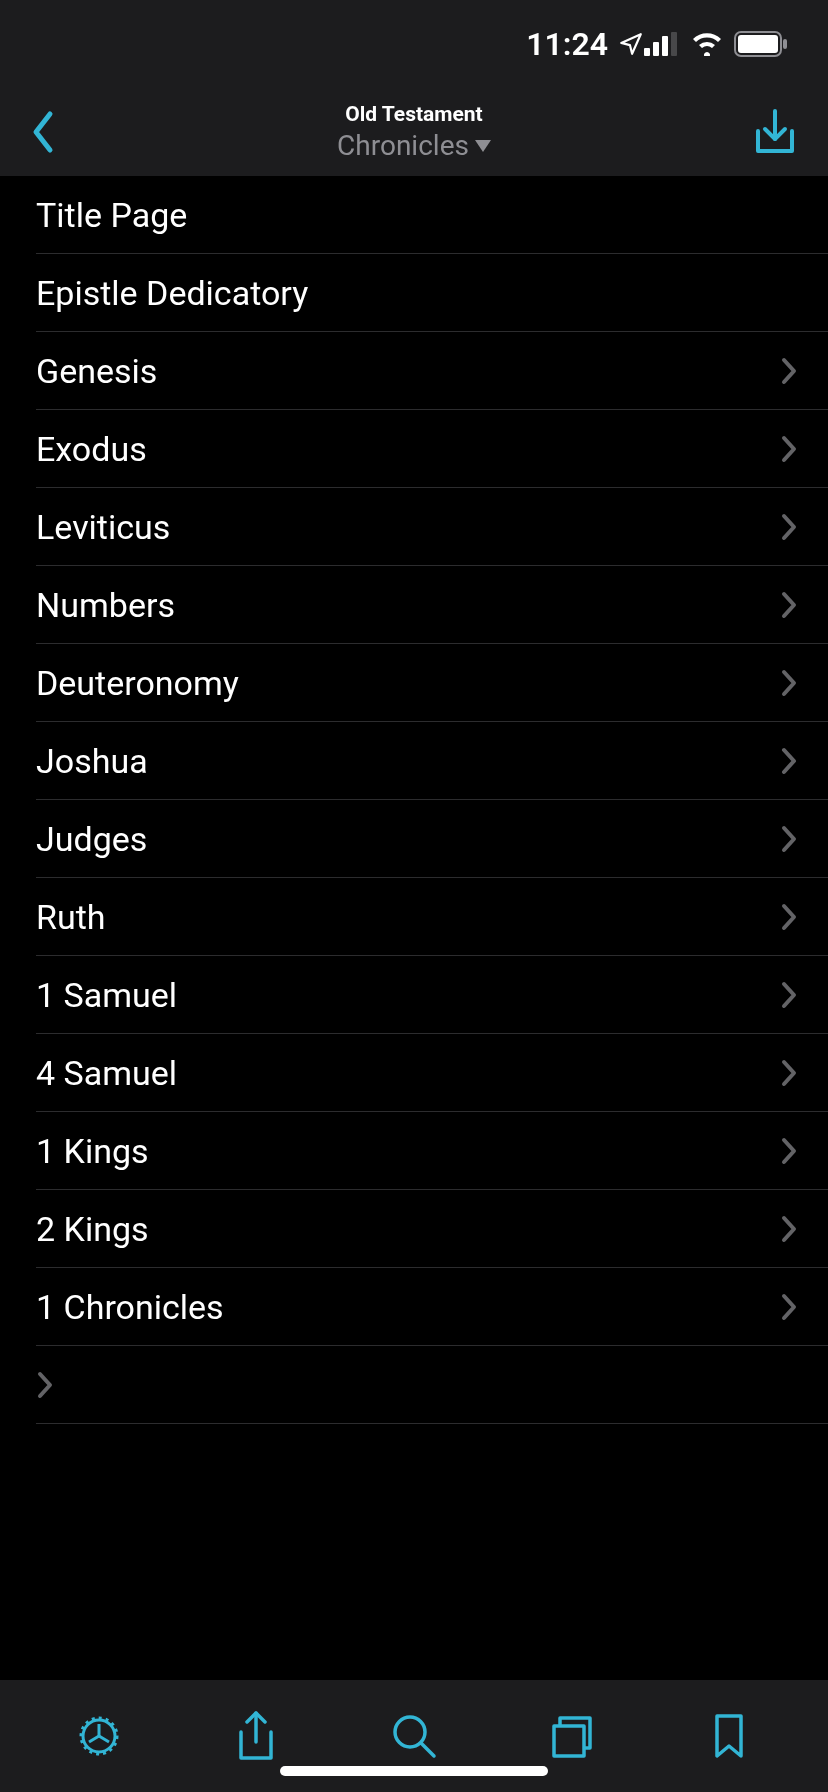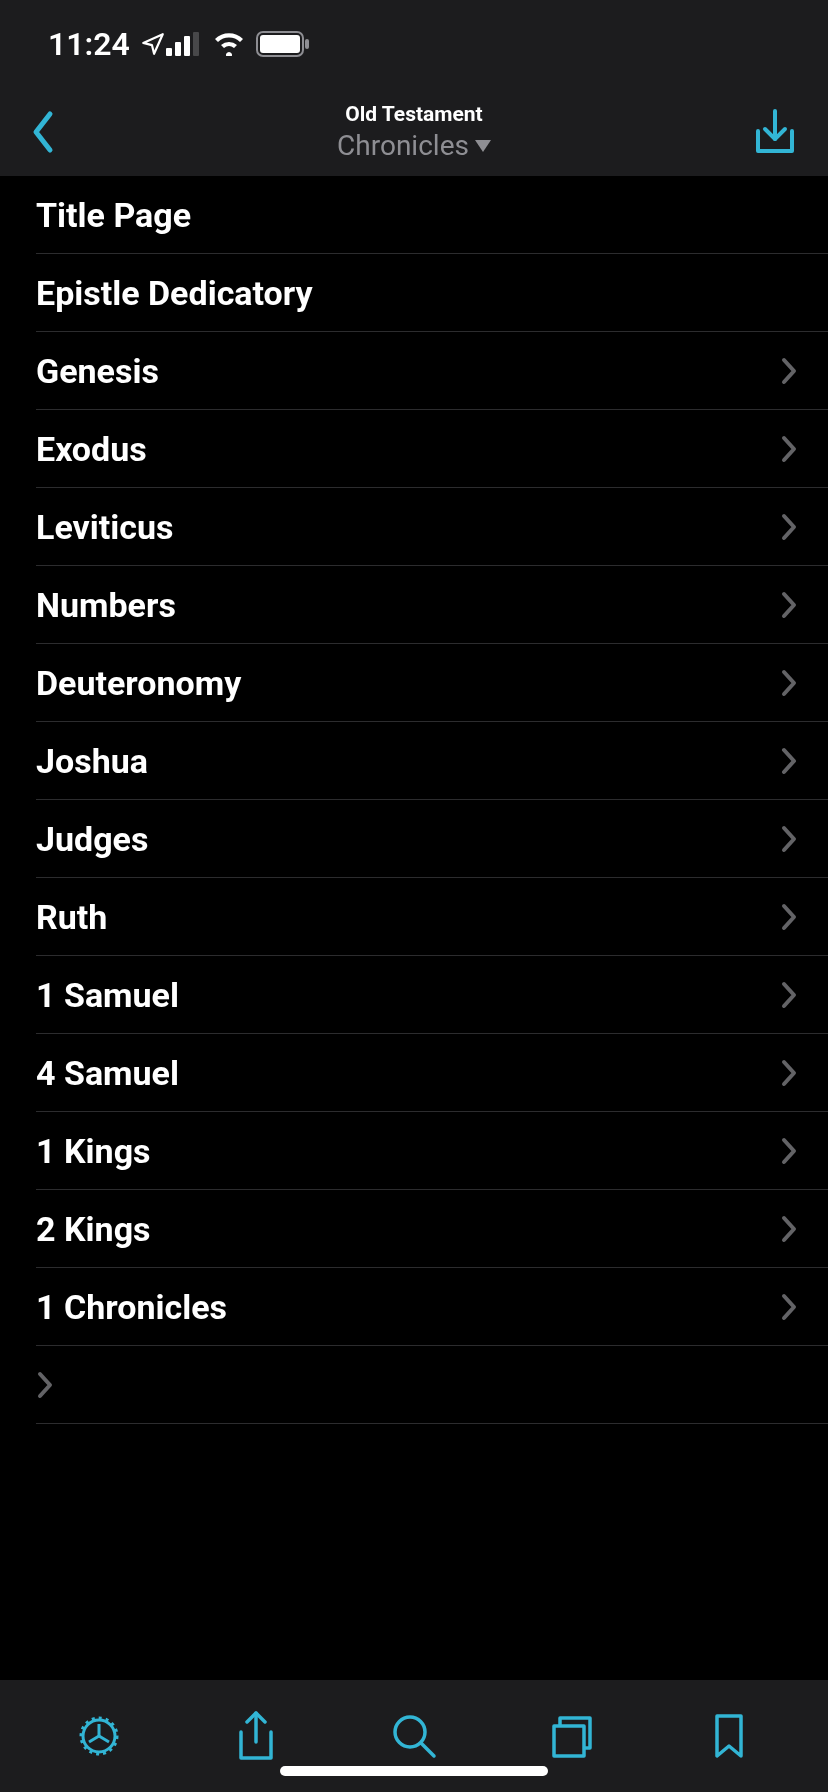--- a/index.html
+++ b/index.html
@@ -16,21 +16,21 @@
       color: #fff;
       display: flex;
       flex-direction: column;
       overflow: hidden;
     }
     .status-bar {
       height: 88px;
       background: #1c1c1e;
       display: flex;
       align-items: center;
-      justify-content: flex-start;
+      justify-content: flex-end;
       padding: 0 40px 0 48px;
     }
     .status-left {
       display: flex;
       align-items: center;
       gap: 10px;
     }
     .status-time {
       font-size: 32px;
       font-weight: 600;
@@ -93,21 +93,21 @@
     .list-item {
       height: 78px;
       display: flex;
       align-items: center;
       justify-content: space-between;
       border-bottom: 1px solid #2c2c2e;
       padding-right: 30px;
     }
     .list-item-label {
       font-size: 34px;
-      font-weight: 700;
+      font-weight: 400;
       color: #fff;
     }
     .toolbar {
       height: 112px;
       background: #1c1c1e;
       display: flex;
       align-items: flex-start;
       justify-content: space-around;
       padding: 26px 20px 0;
     }

